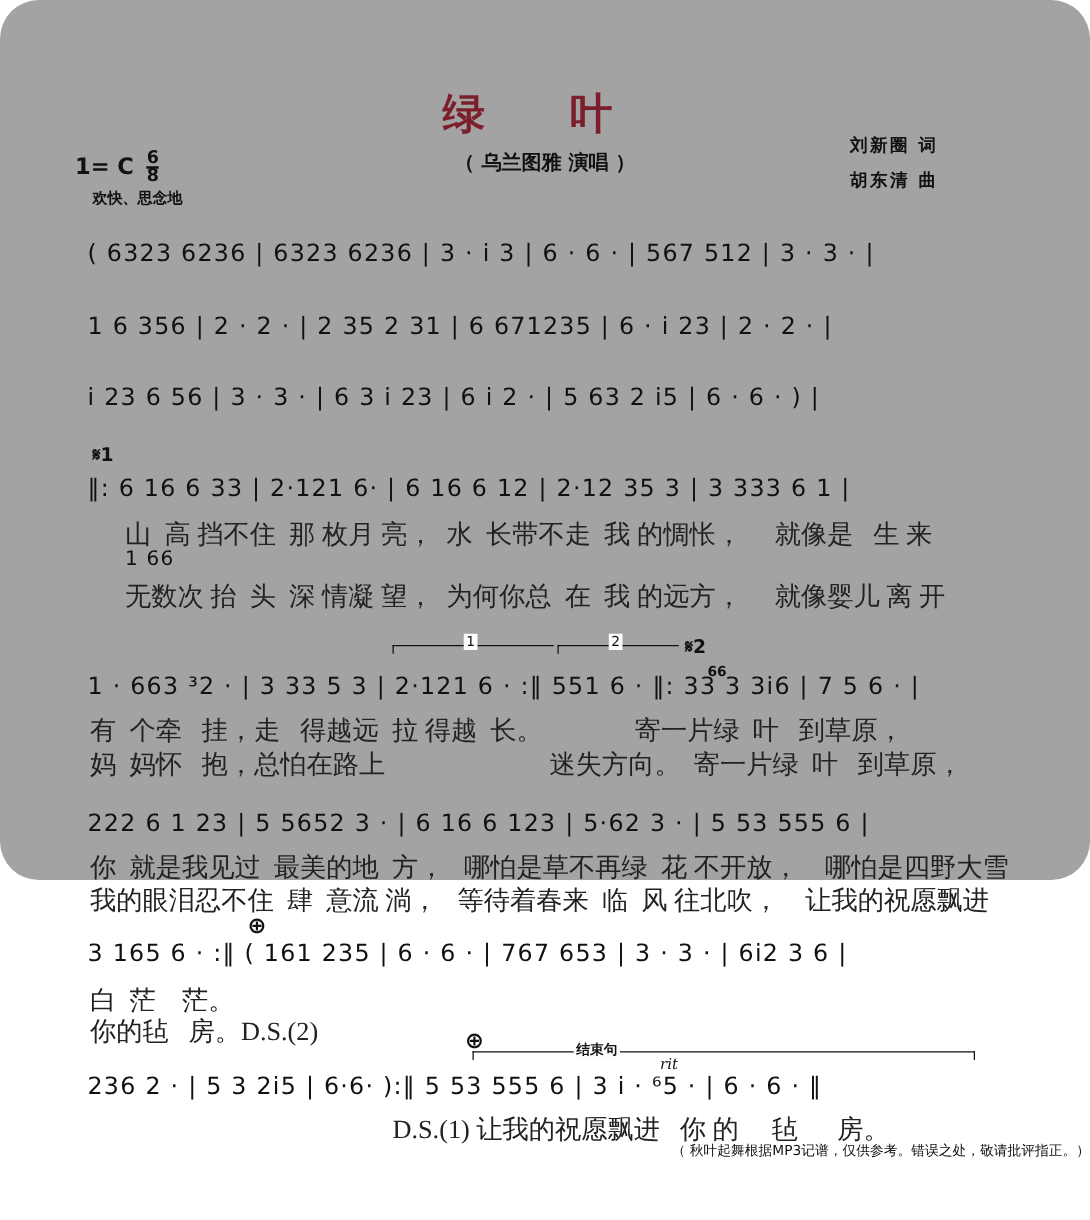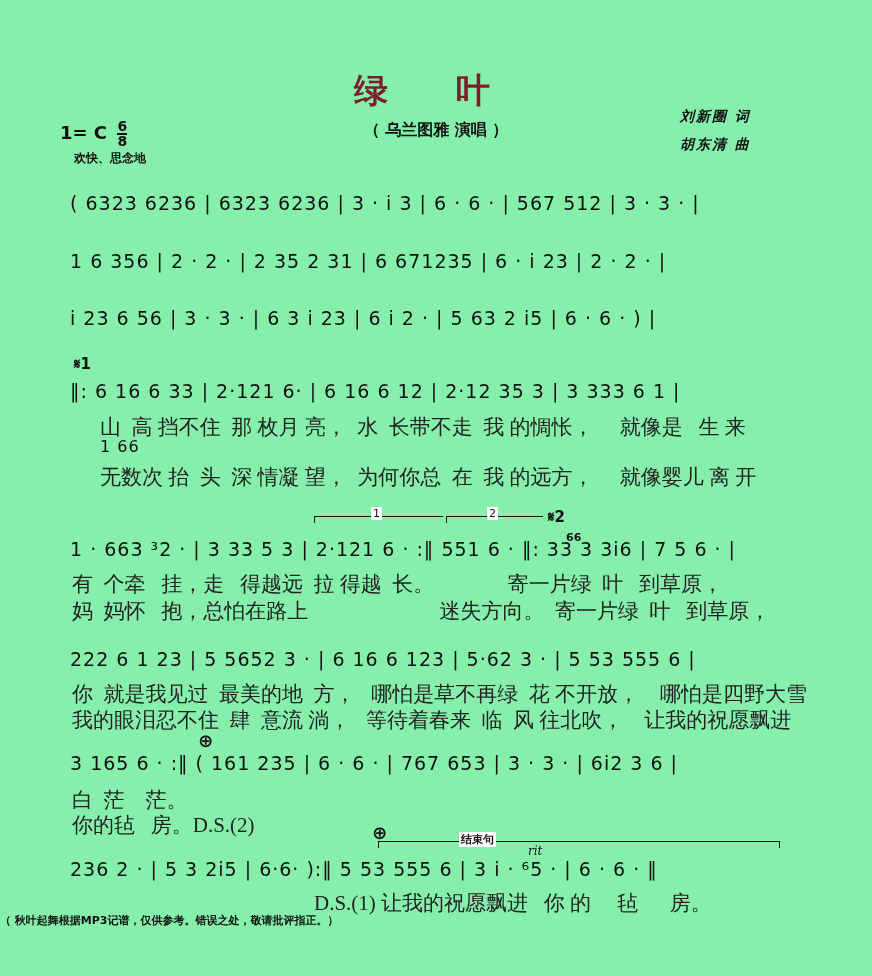--- a/index.html
+++ b/index.html
@@ -1,35 +1,35 @@
 <!DOCTYPE html>
 <html><head>
 <meta charset="utf-8">
 <style>
   html, body { margin: 0; padding: 0; background: #ffffff; }
   body { width: 872px; height: 976px; position: relative; overflow: hidden;
          font-family: "DejaVu Sans", "Liberation Sans", sans-serif; color: #111; }
-  .page { position: absolute; left: 0; top: 0; width: 872px; height: 976px; background: #86efac; }
+  .page { position: absolute; left: 0; top: 0; width: 872px; height: 704px; background: #a3a3a3; border-radius: 31px; }
   .abs { position: absolute; white-space: nowrap; }
   .title { left: 0; width: 872px; top: 68px; text-align: center; font-size: 34px; font-weight: bold; color: #7a1f2b; letter-spacing: 28px; font-family: "DejaVu Serif", serif; }
   .singer { left: 0; width: 872px; top: 120px; text-align: center; font-size: 16px; font-weight: bold; }
   .key { left: 60px; top: 120px; font-size: 18px; font-weight: bold; }
   .timesig { display: inline-block; vertical-align: middle; text-align: center; font-size: 14px; line-height: 13px; margin-left: 4px; }
   .timesig span { display: block; }
   .timesig .n { border-bottom: 2px solid #111; }
   .tempo { left: 74px; top: 150px; font-size: 12px; font-weight: bold; }
-  .credit { left: 680px; font-size: 14px; font-weight: bold; letter-spacing: 2px; font-style: italic; }
+  .credit { left: 680px; font-size: 14px; font-weight: bold; letter-spacing: 2px; }
   .line { position: absolute; left: 70px; font-size: 19px; font-weight: normal; white-space: nowrap; letter-spacing: 1px; font-family: "DejaVu Sans", sans-serif; }
   .lyric { position: absolute; font-size: 21px; white-space: pre; font-family: Liberation Serif, serif; color: #222; }
   .sym { position: absolute; font-size: 15px; font-weight: bold; }
   .bracket { position: absolute; border-top: 1.5px solid #111; border-left: 1.5px solid #111; height: 6px; }
   .bracket-r { border-right: 1.5px solid #111; }
   .blabel { position: absolute; top: -10px; font-size: 11px; background: #fdfdfd; padding: 0 2px; }
   .note-small { position: absolute; font-size: 11px; font-weight: bold; text-align: left; }
-  .footer { left: 0; width: 872px; top: 913px; text-align: left; font-size: 11px; font-weight: bold; }
+  .footer { left: 0; width: 872px; top: 913px; text-align: right; font-size: 11px; font-weight: normal; }
 </style>
 </head>
 <body>
 
 <div class="page">
 
   <div class="abs title">绿 叶</div>
   <div class="abs singer">（ 乌兰图雅 演唱 ）</div>
 
   <div class="abs key">

